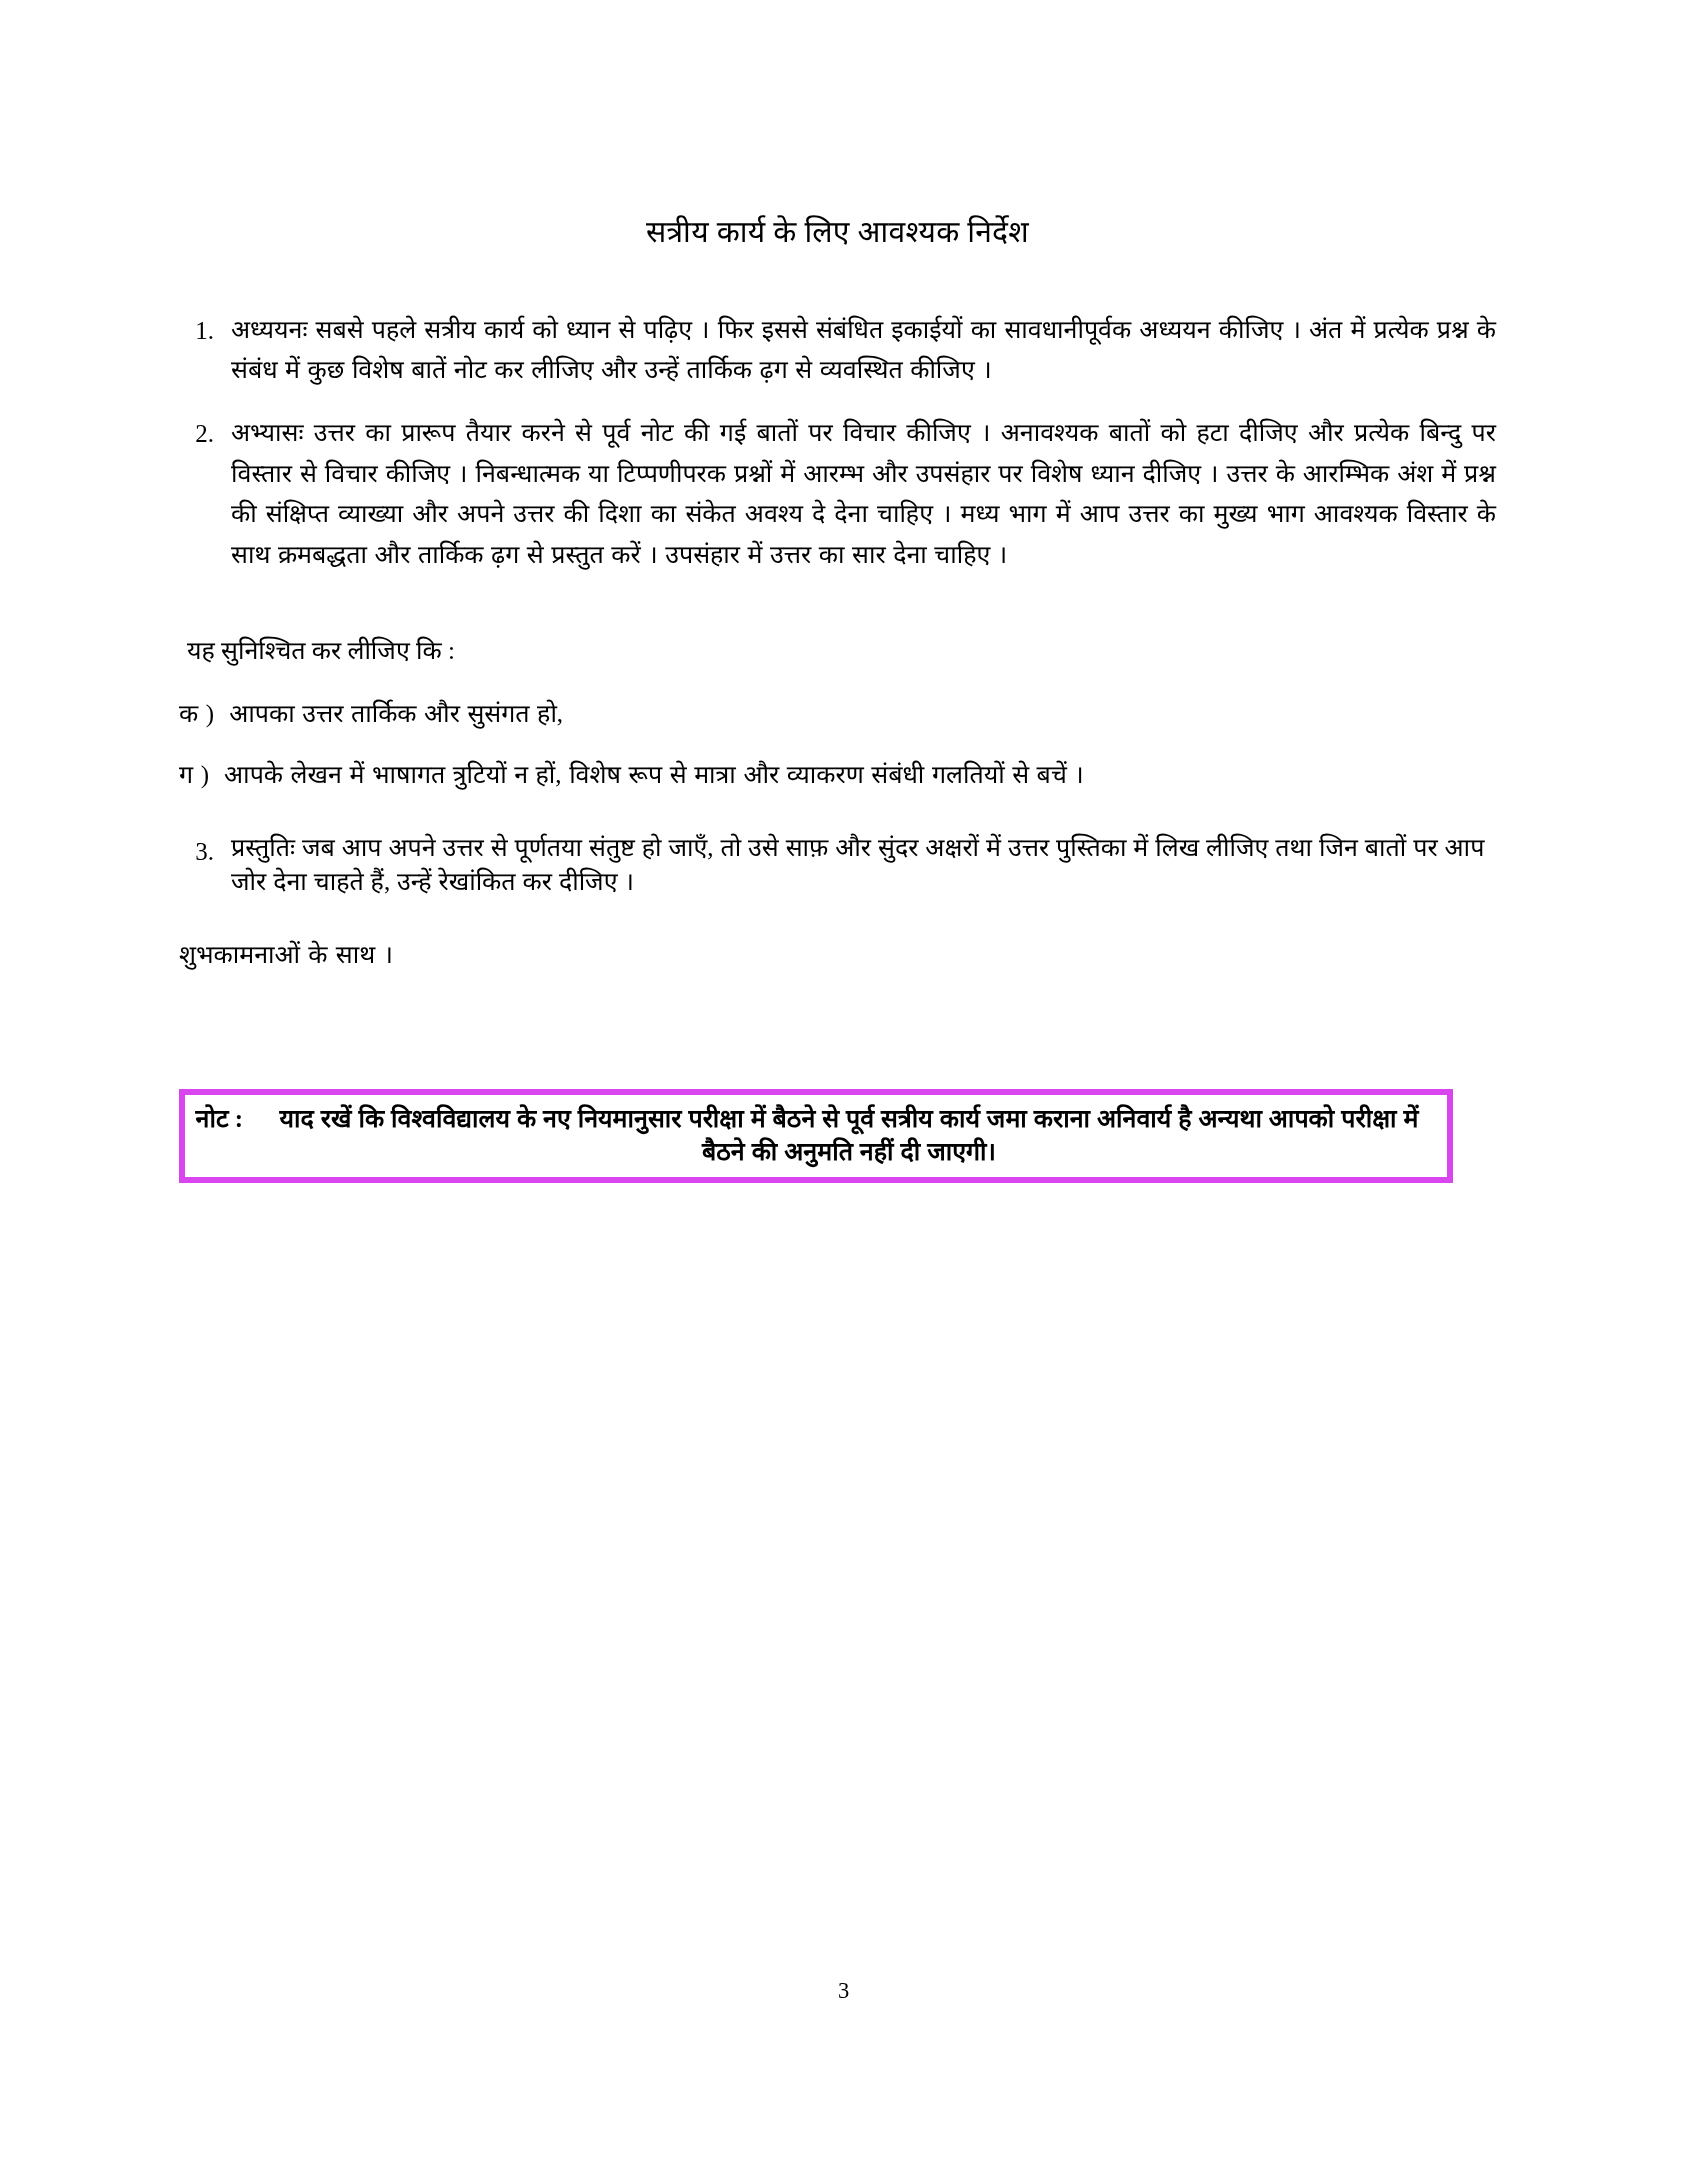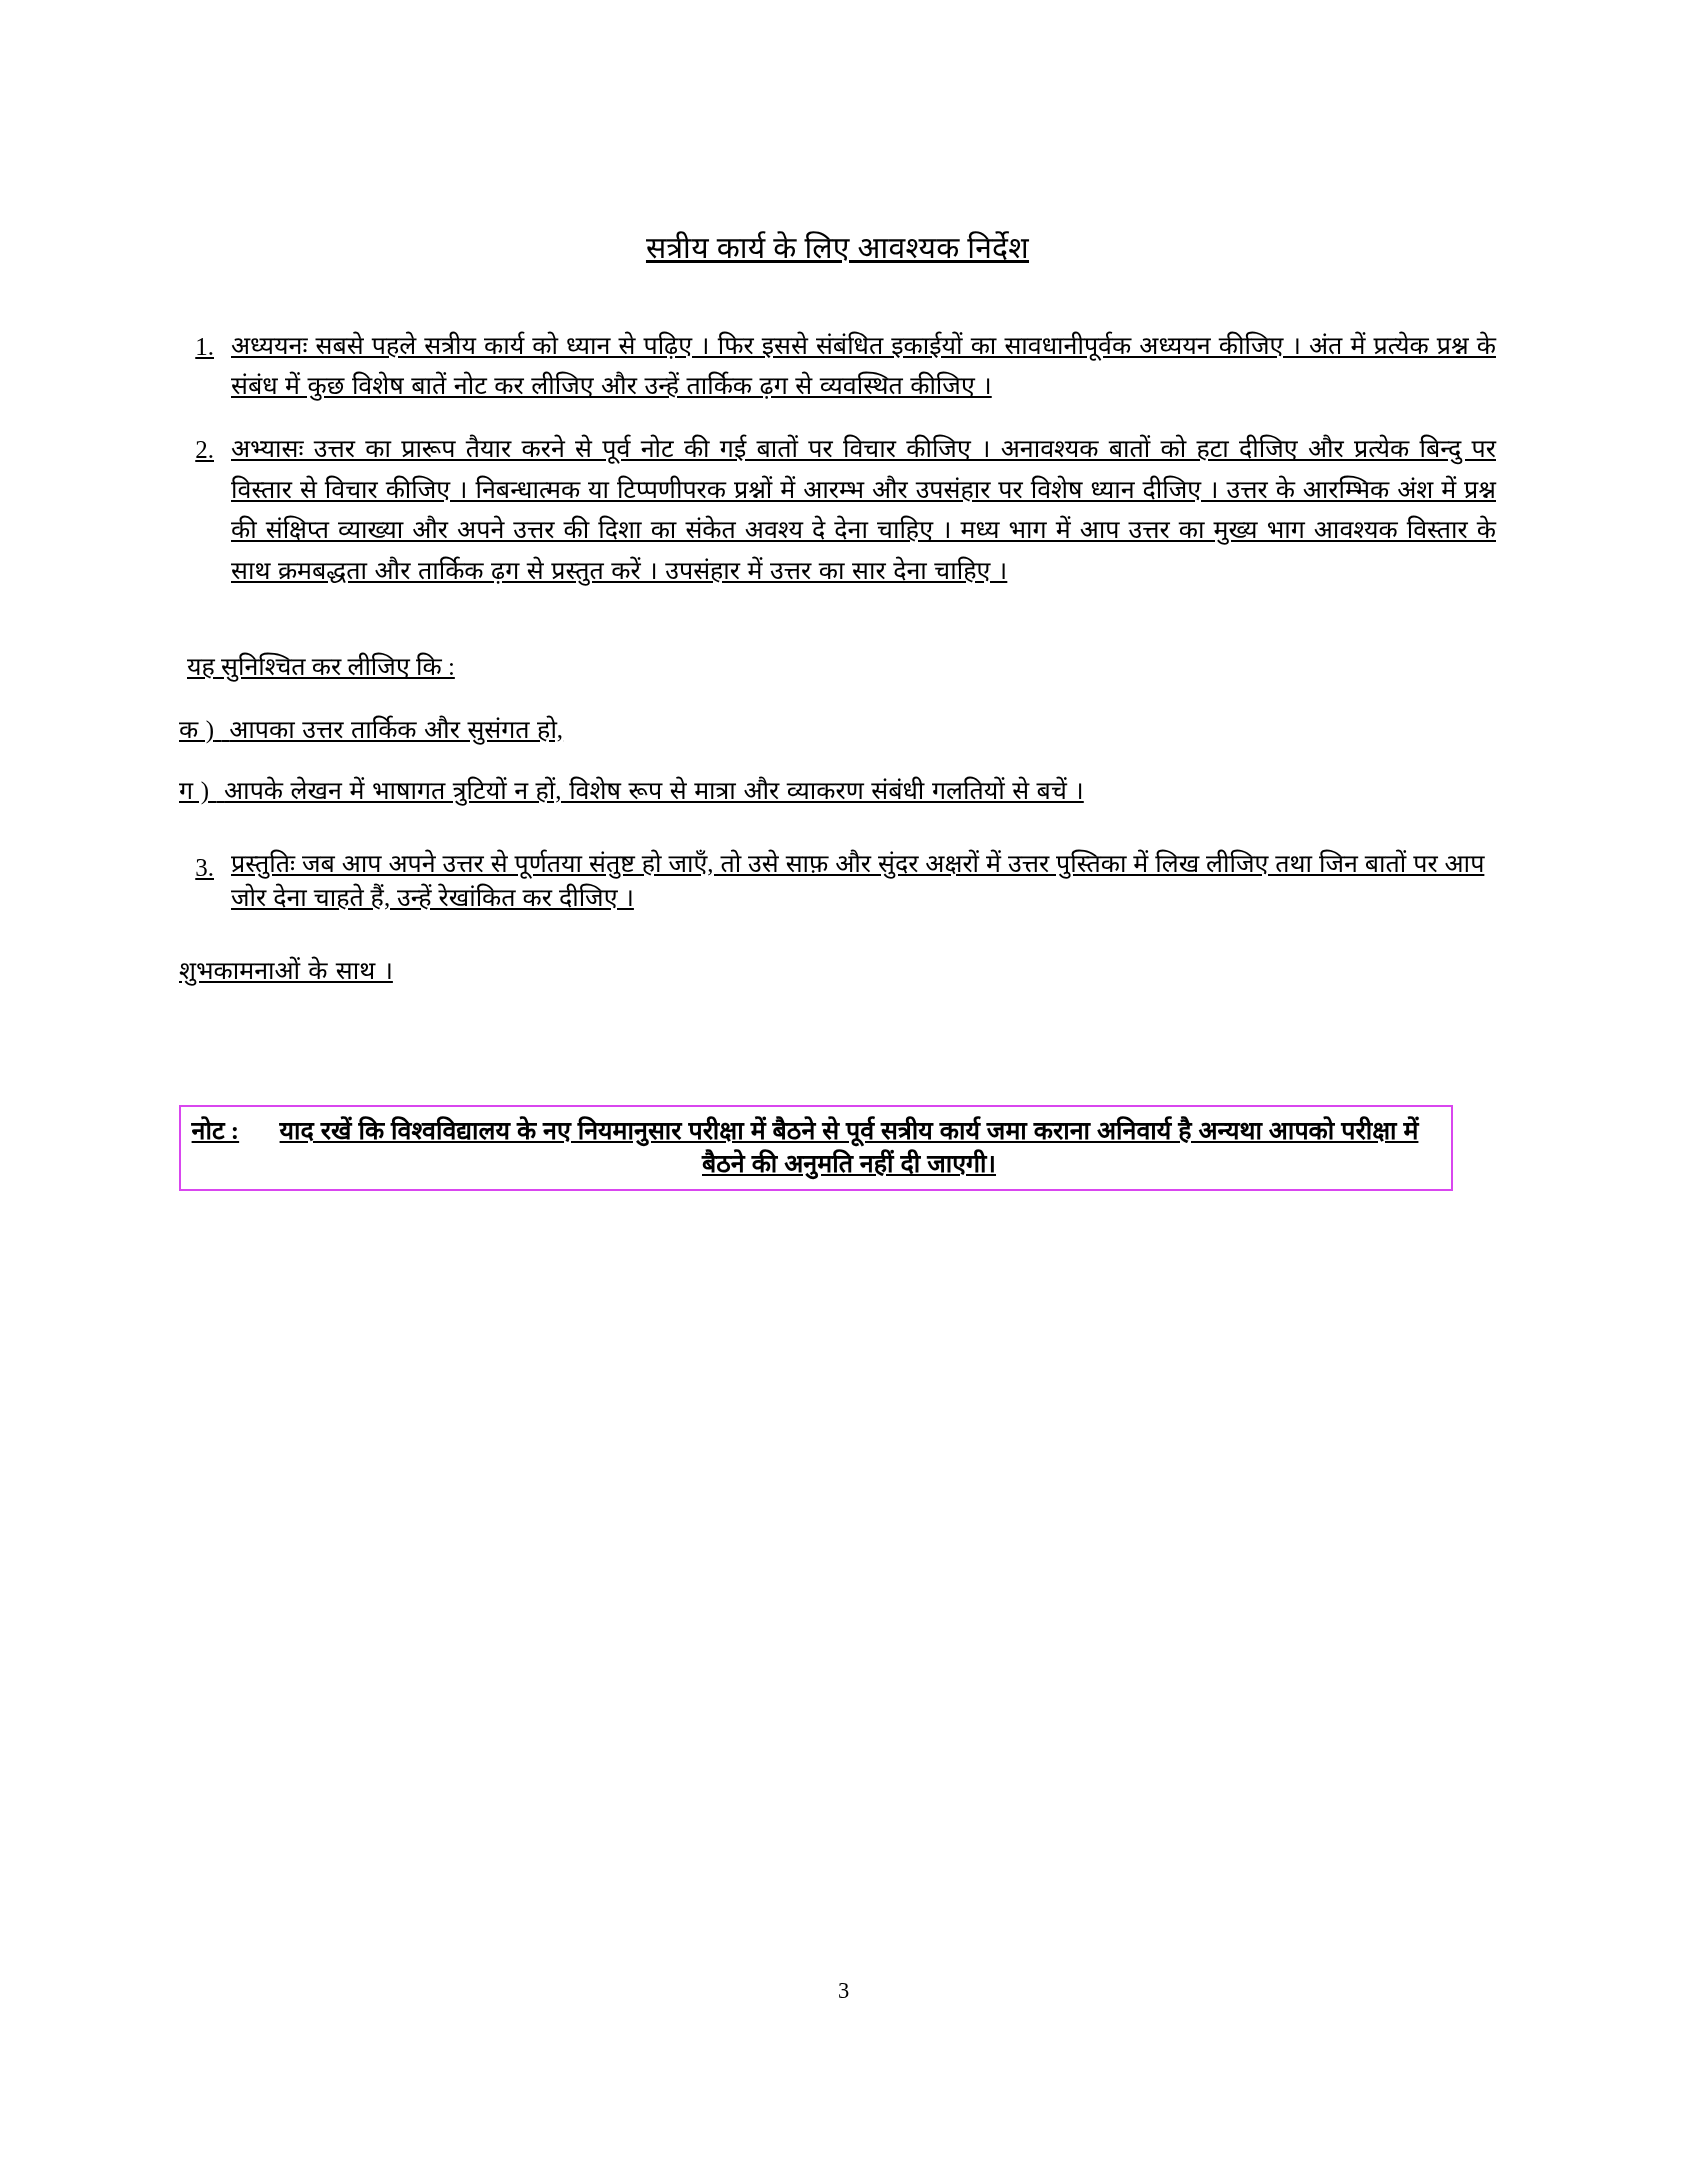--- a/index.html
+++ b/index.html
@@ -18,23 +18,22 @@
     position: relative;
     width: 1687px;
     height: 2183px;
     box-sizing: border-box;
     padding: 0;
     overflow: hidden;
   }
   .content {
     position: absolute;
     left: 179px;
-    top: 16px;
+    top: 0;
     width: 1317px;
-    text-decoration: underline;
   }
 
   
   .doc-title {
     text-align: center;
     font-size: 30px;
     line-height: 1.35;
     font-weight: 400;
     margin: 0;
     padding-top: 212px;
@@ -111,21 +110,21 @@
     line-height: 1.5;
     text-align: left;
     margin-top: 37px;
     padding-right: 83px;
     word-spacing: 2px;
   }
 
   
   .note-box {
     margin-top: 116px;
-    border: 2px solid #d946ef;
+    border: 6px solid #d946ef;
     box-sizing: border-box;
     width: 1274px;
     padding: 6.6px 10.6px 9.3px 10.6px;
     display: flex;
     align-items: flex-start;
   }
   .note-box .note-label {
     flex: 0 0 auto;
     font-size: 25px;
     line-height: 1.33;

